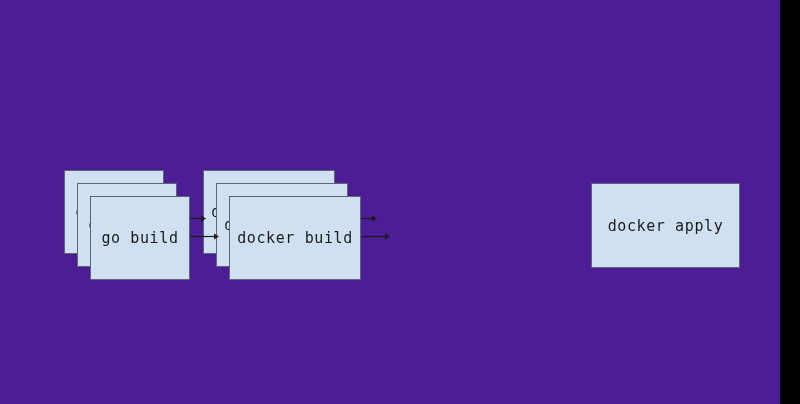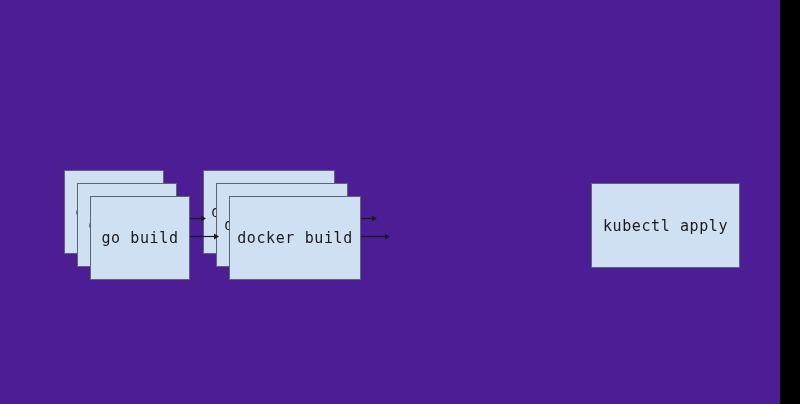--- a/index.html
+++ b/index.html
@@ -83,21 +83,21 @@
     <div class="card layer-mid" style="width: 132px; height: 84px; background: rgb(207, 224, 242); border-color: rgb(91, 102, 112);">
       <span class="card-label" style="color: rgb(27, 27, 27);">docker build</span>
     </div>
     <div class="card layer-front" style="width: 132px; height: 84px; background: rgb(207, 224, 242); border-color: rgb(91, 102, 112);">
       <span class="card-label" style="color: rgb(27, 27, 27);">docker build</span>
     </div>
   </div>
 
 
   <div class="solo-box" id="node-kubectl-apply" style="left: 591px; top: 183px; width: 149px; height: 85px; background: rgb(207, 224, 242); border-color: rgb(91, 102, 112);">
-    <span class="card-label" style="color: rgb(27, 27, 27);">kubectl apply</span>
+    <span class="card-label" style="color: rgb(27, 27, 27);">docker apply</span>
   </div>
 
 <div class="arrow" style="left: 190px; top: 214px; width: 16px;">
       <svg width="16" height="9" viewBox="0 0 16 9">
         <line x1="0" y1="4.5" x2="12" y2="4.5" stroke="#1b1b1b" stroke-width="1.2"></line>
         <polygon points="16,4.5 11,1.6 11,7.4" fill="#1b1b1b"></polygon>
       </svg>
     </div>
     <div class="arrow" style="left: 190px; top: 232px; width: 29px;">
       <svg width="29" height="9" viewBox="0 0 29 9">

